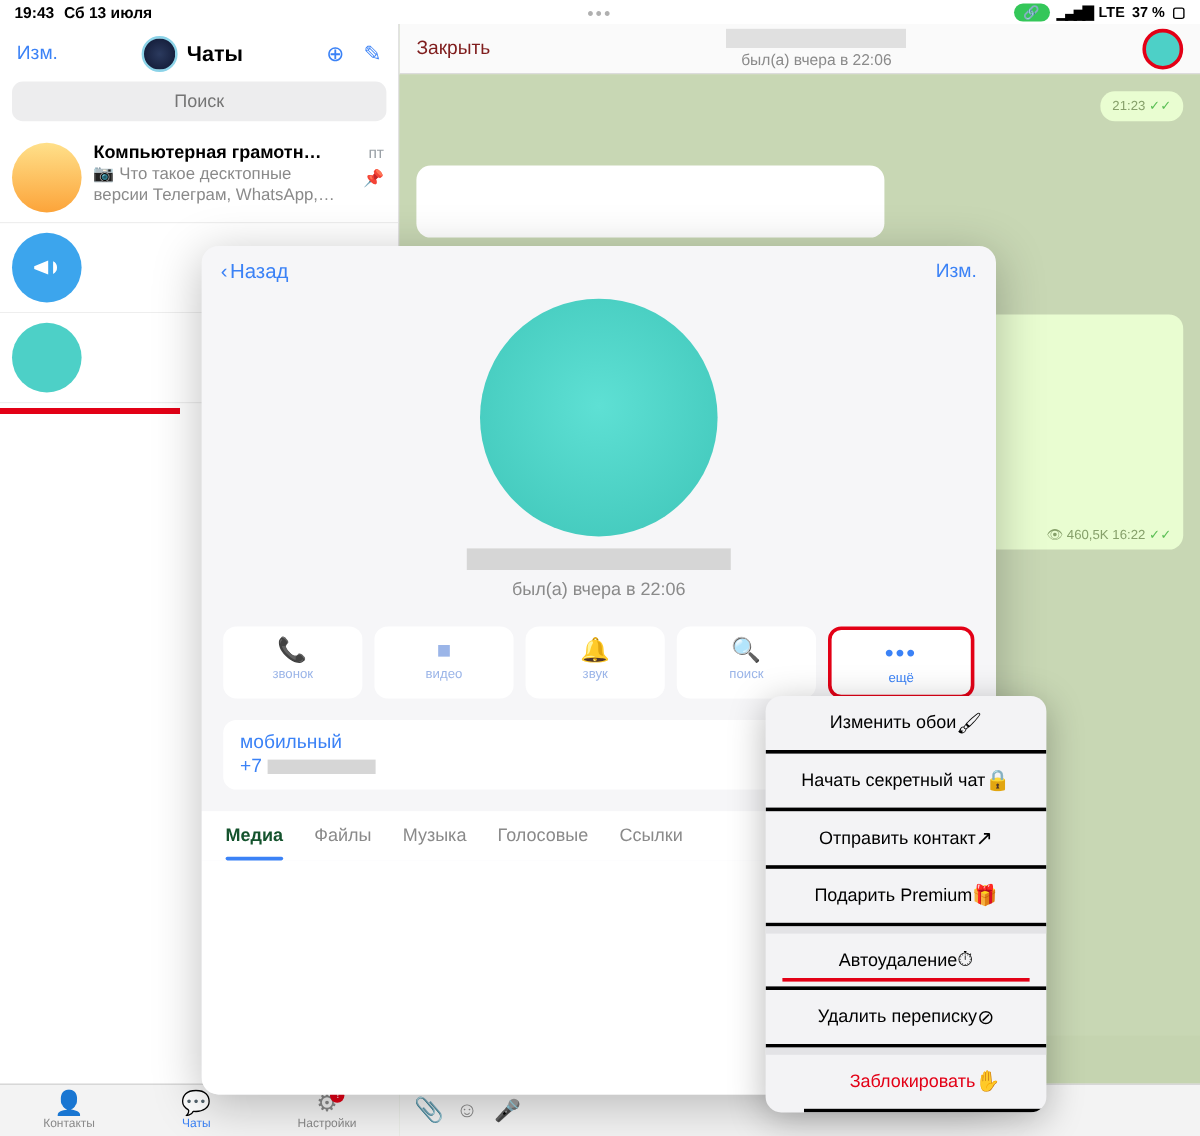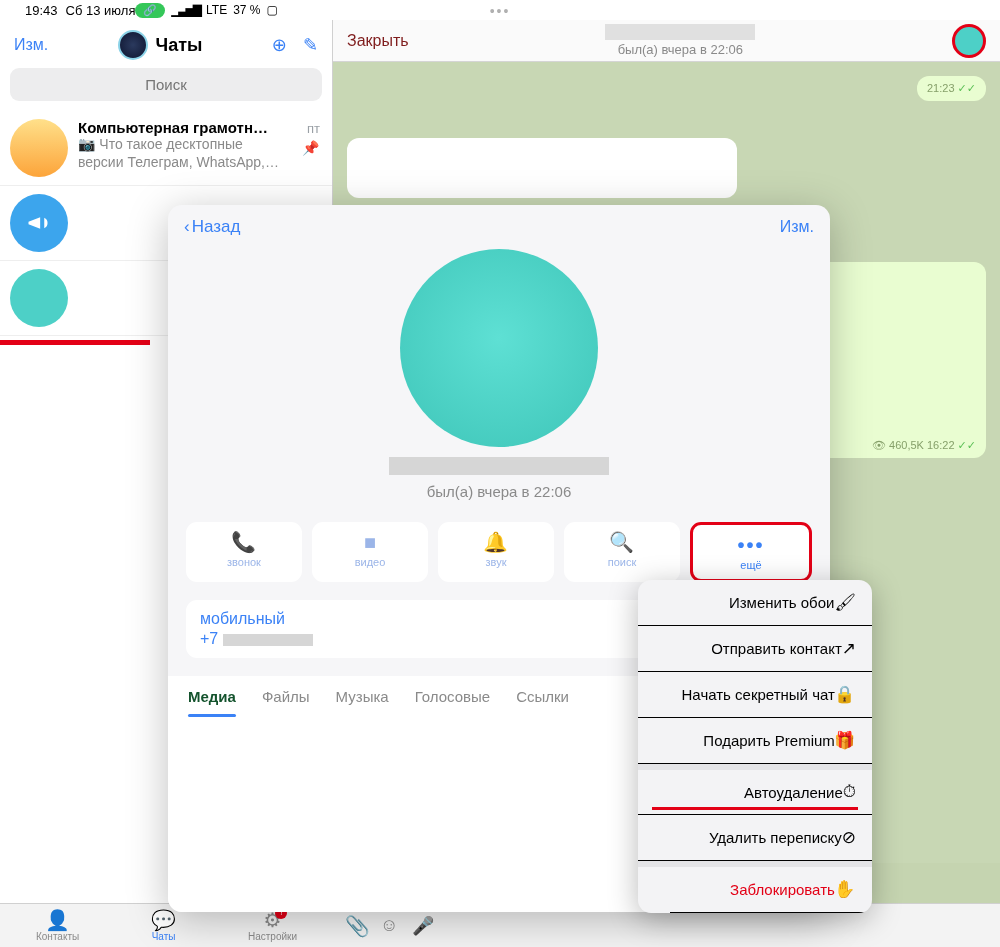--- a/index.html
+++ b/index.html
@@ -1,19 +1,19 @@
 <!DOCTYPE html>
 <html><head>
 <meta charset="utf-8">
 <style>
 * { margin: 0; padding: 0; box-sizing: border-box; font-family: -apple-system, BlinkMacSystemFont, 'Segoe UI', sans-serif; }
 body { width: 1000px; height: 947px; overflow: hidden; background: #cfd9c2; position: relative; }
 
 
-.status-bar { height: 20px; background: #fff; display: flex; justify-content: flex-start; align-items: center; padding: 0 25px; font-size: 13px; font-weight: 400; color: #000; }
+.status-bar { height: 20px; background: #fff; display: flex; justify-content: space-between; align-items: center; padding: 0 12px; font-size: 13px; font-weight: 700; color: #000; }
 .status-left { display: flex; gap: 8px; }
 .status-right { display: flex; align-items: center; gap: 6px; font-size: 12px; }
 .link-badge { background: #34c759; border-radius: 10px; padding: 1px 8px; color: #fff; font-size: 11px; }
 .bars { letter-spacing: -2px; }
 
 
 .sidebar { position: absolute; left: 0; top: 20px; width: 333px; height: 887px; background: #fff; border-right: 1px solid #d0d0d0; display: flex; flex-direction: column; }
 .sidebar-header { padding: 10px 14px 8px; display: flex; align-items: center; justify-content: space-between; }
 .sidebar-header .edit-btn { color: #3b82f6; font-size: 16px; }
 .sidebar-title-wrap { display: flex; align-items: center; gap: 8px; }
@@ -89,21 +89,21 @@
 .info-value { font-size: 16px; color: #3b82f6; margin-top: 2px; }
 .info-value .redact { display:inline-block; background:#d6d6d6; width:90px; height:12px; vertical-align:middle; }
 .tabs-row { background: #fff; display: flex; gap: 26px; padding: 12px 20px; font-size: 15px; color: #8a8a8a; font-weight:500; }
 .tabs-row .tab { white-space:nowrap; }
 .tabs-row .tab.active { color: #14532d; position: relative; font-weight:600; }
 .tabs-row .tab.active::after { content:''; position:absolute; left:0; right:0; bottom:-12px; height:3px; background:#3b82f6; border-radius:2px; }
 .modal-content-area { background:#fff; height:200px; }
 
 
 .context-menu { position: absolute; left: 638px; top: 580px; width: 234px; background: #f3f3f5; border-radius: 13px; box-shadow: 0 6px 30px rgba(0,0,0,.28); overflow: hidden; }
-.menu-item { display: flex; justify-content: flex-end; align-items: center; padding: 12px 16px; font-size: 15px; border-bottom: 1px solid #000000; }
+.menu-item { display: flex; justify-content: center; align-items: center; padding: 12px 16px; font-size: 15px; border-bottom: 3px solid #000000; }
 .menu-item .mi-icon { font-size: 17px; color:#000; }
 .menu-sep { height: 6px; background: #e3e3e6; }
 .menu-item.danger { color: #e30016; margin-left: 32px; }
 .menu-item.danger .mi-icon { color:#e30016; }
 .menu-item.underlined { position: relative; }
 .menu-item.underlined::after { content:''; position: absolute; left:14px; right:14px; bottom:4px; height:3px; background:#e30016; }
 
 svg { display:block; }
 </style>
 </head>
@@ -258,26 +258,26 @@
   </div>
   <div class="modal-content-area"></div>
 </div>
 
 <div class="context-menu">
   <div class="menu-item">
     <span>Изменить обои</span>
     <span class="mi-icon">🖌</span>
   </div>
   <div class="menu-item">
+    <span>Начать секретный чат</span>
+    <span class="mi-icon">🔒</span>
+  </div>
+  <div class="menu-item">
     <span>Отправить контакт</span>
     <span class="mi-icon">↗</span>
-  </div>
-  <div class="menu-item">
-    <span>Начать секретный чат</span>
-    <span class="mi-icon">🔒</span>
   </div>
   <div class="menu-item">
     <span>Подарить Premium</span>
     <span class="mi-icon">🎁</span>
   </div>
   <div class="menu-sep"></div>
   <div class="menu-item underlined">
     <span>Автоудаление</span>
     <span class="mi-icon">⏱</span>
   </div>

